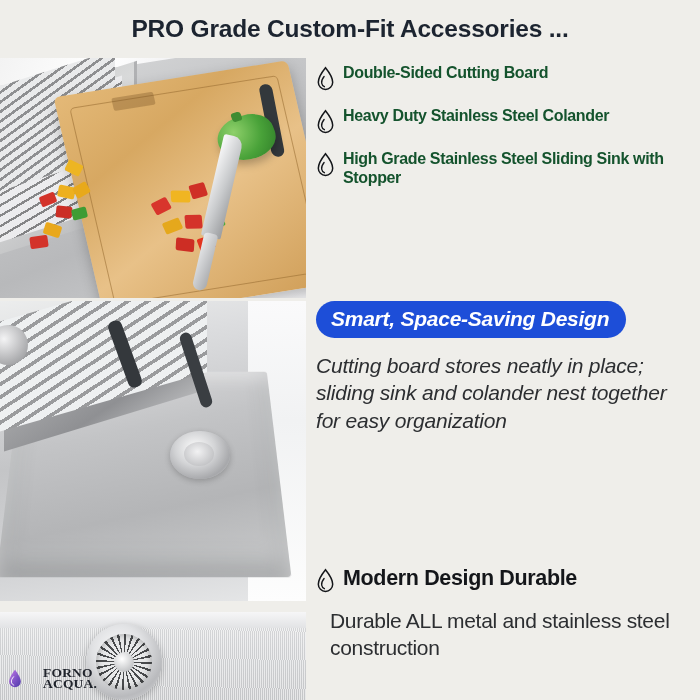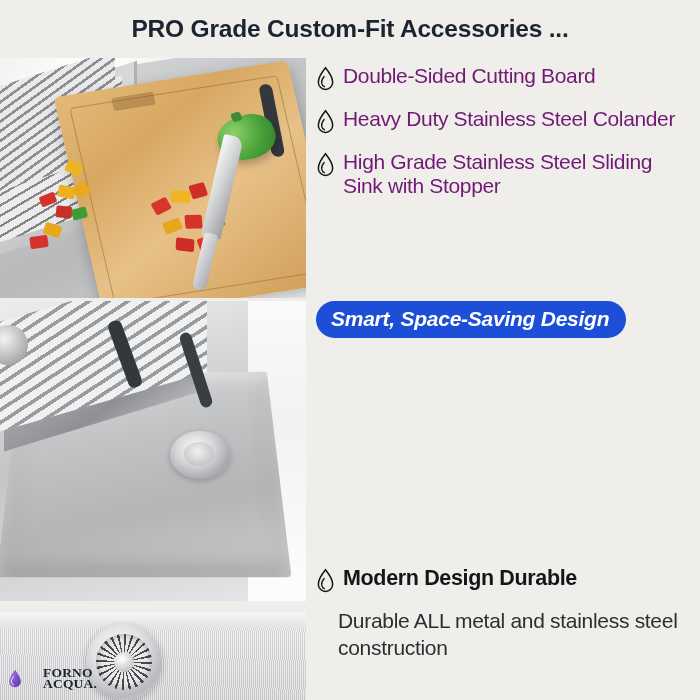--- a/index.html
+++ b/index.html
@@ -294,23 +294,23 @@
     width: 378px;
   }
   .feature {
     display: flex;
     align-items: flex-start;
     gap: 8px;
     margin-bottom: 16px;
   }
   .drop-icon { flex: 0 0 auto; width: 19px; height: 25px; margin-top: 2px; }
   .feature-text {
-    font-size: 21px;
-    font-weight: normal;
-    color: #701a75;
+    font-size: 16px;
+    font-weight: bold;
+    color: #14532d;
     line-height: 1.16;
     letter-spacing: -0.35px;
   }
 
   
   .design-block {
     position: absolute;
     left: 0; top: 243px;
     width: 378px;
   }
@@ -349,21 +349,21 @@
   }
   .strainer-title {
     font-size: 21.5px;
     font-weight: bold;
     color: #14161a;
     letter-spacing: -0.35px;
     line-height: 1.16;
   }
   .strainer-body {
     margin-top: 14px;
-    margin-left: 22px;
+    margin-left: 14px;
     font-size: 21px;
     color: #2c2e31;
     line-height: 1.30;
     letter-spacing: -0.3px;
     max-width: 350px;
   }
 </style>
 </head>
 <body>
 
@@ -478,20 +478,21 @@
           <path d="M12 2.2 C12 2.2 21.2 13.6 21.2 20.8 A9.2 9.2 0 0 1 2.8 20.8 C2.8 13.6 12 2.2 12 2.2 Z" fill="none" stroke="#14161a" stroke-width="1.9"></path>
           <path d="M10.2 13.4 C7.6 16.6 6.6 19.2 7.1 21.9 C7.5 24.2 8.9 25.8 10.6 26.5" fill="none" stroke="#14161a" stroke-width="1.7" stroke-linecap="round"></path>
         </svg>
         <div class="feature-text">High Grade Stainless Steel Sliding Sink with Stopper</div>
       </div>
 
     </div>
 
     <div class="design-block">
       <div class="badge">Smart, Space-Saving Design</div>
+      <div class="design-body">Cutting board stores neatly in place; sliding sink and colander nest together for easy organization</div>
     </div>
 
     <div class="strainer-block">
       <div class="strainer-head">
         <svg class="drop-icon" viewBox="0 0 24 32">
           <path d="M12 2.2 C12 2.2 21.2 13.6 21.2 20.8 A9.2 9.2 0 0 1 2.8 20.8 C2.8 13.6 12 2.2 12 2.2 Z" fill="none" stroke="#14161a" stroke-width="1.9"></path>
           <path d="M10.2 13.4 C7.6 16.6 6.6 19.2 7.1 21.9 C7.5 24.2 8.9 25.8 10.6 26.5" fill="none" stroke="#14161a" stroke-width="1.7" stroke-linecap="round"></path>
         </svg>
         <div class="strainer-title">Modern Design Durable</div>
       </div>

